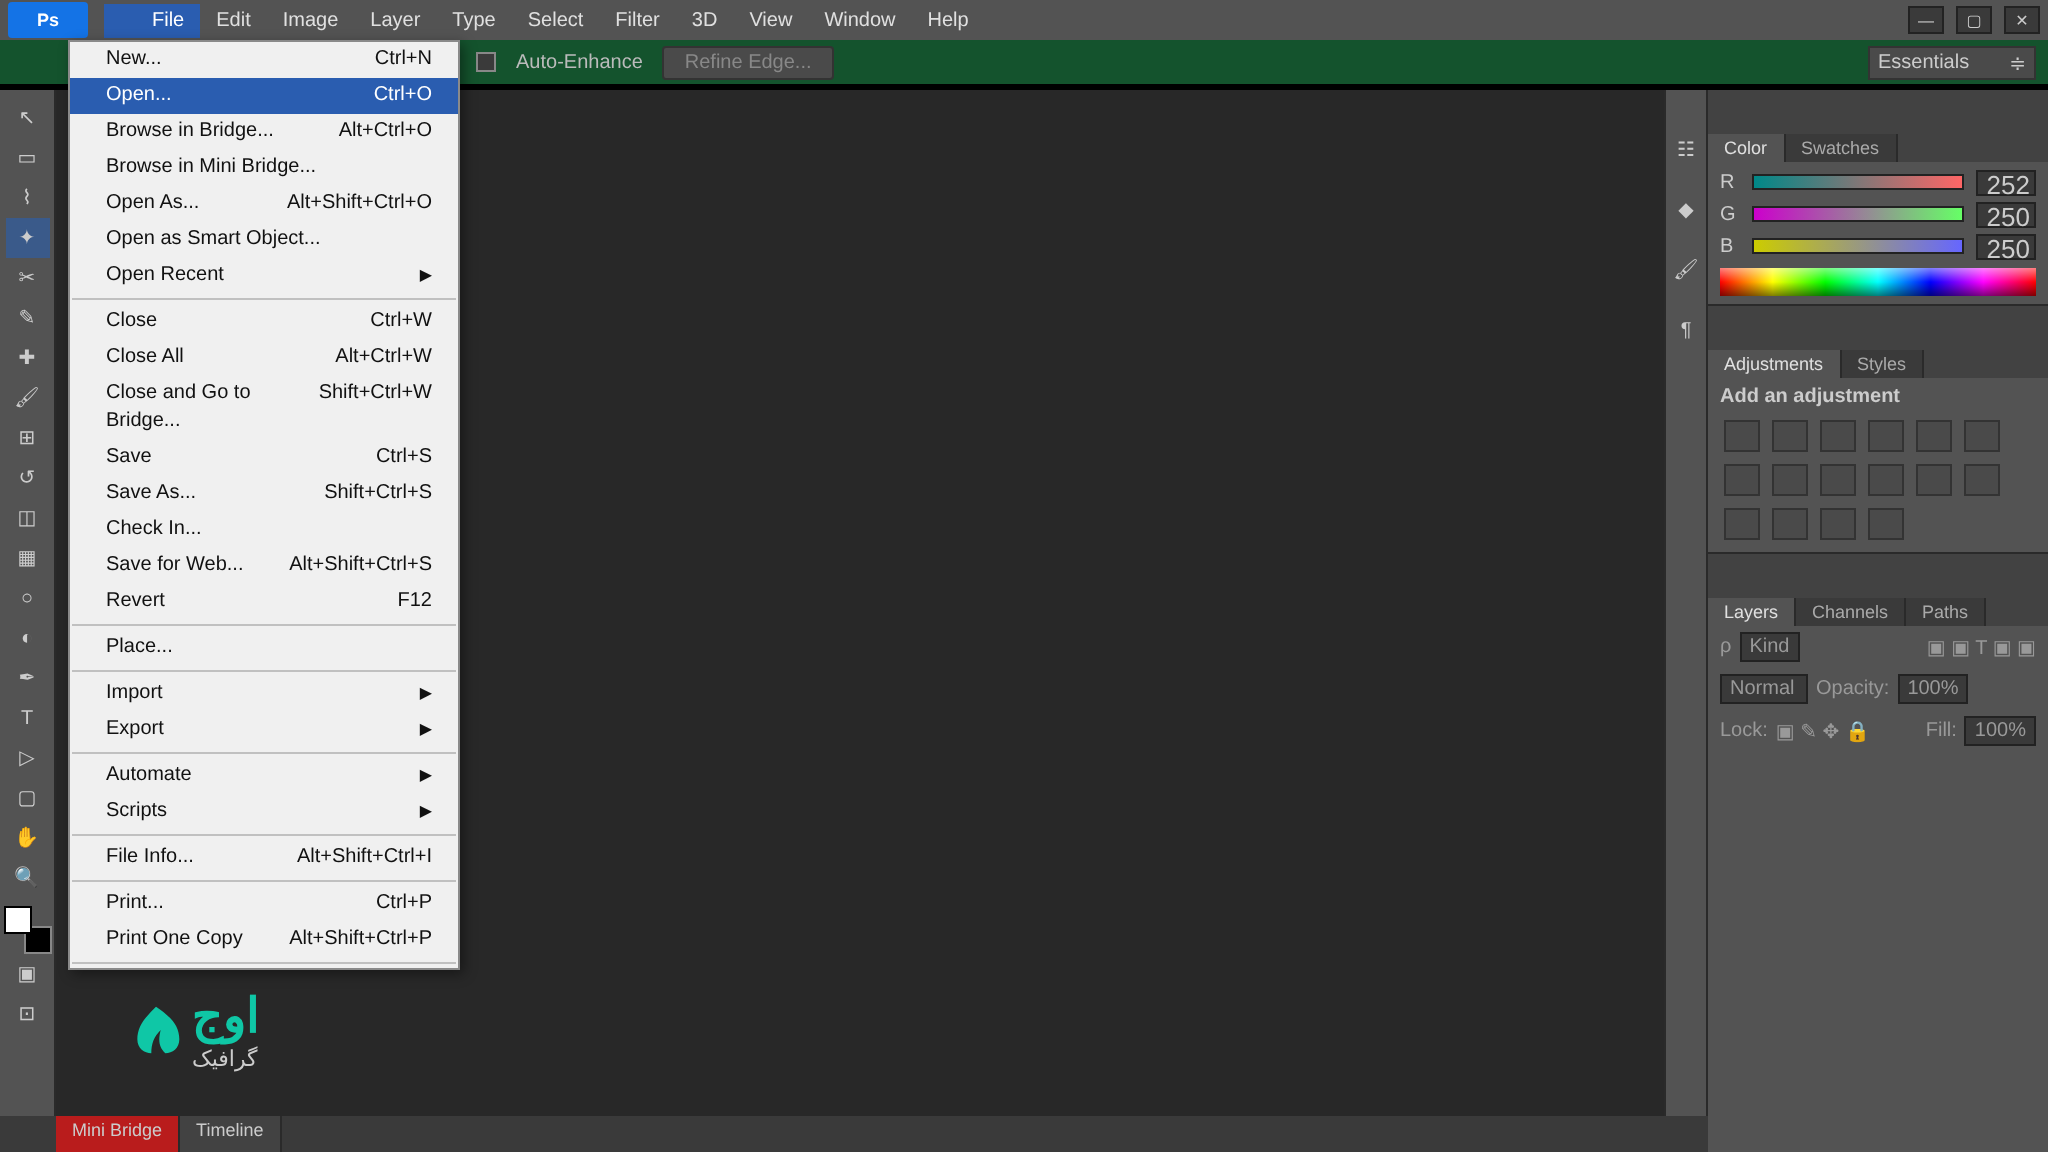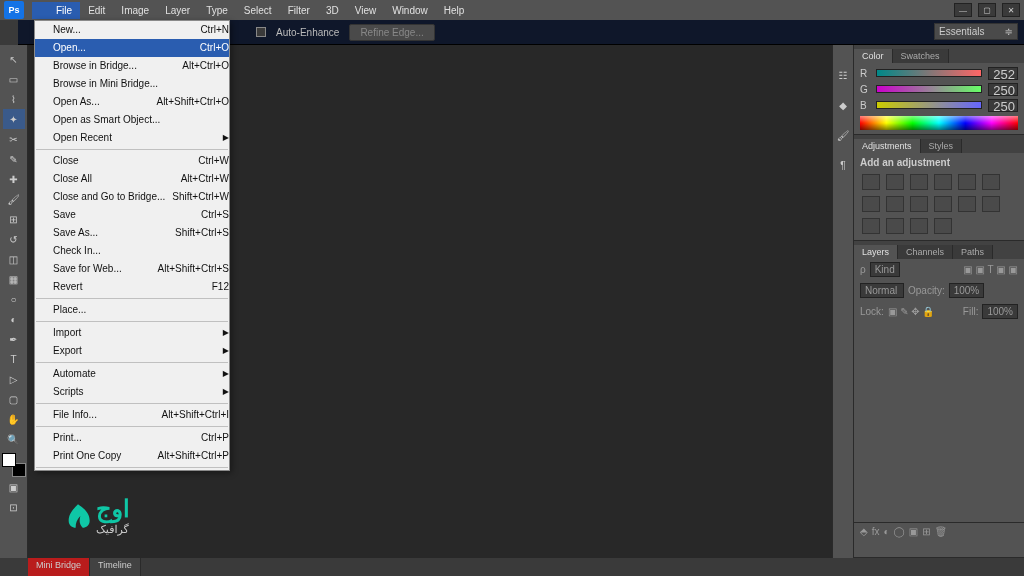--- a/index.html
+++ b/index.html
@@ -1,56 +1,56 @@
 <!DOCTYPE html>
 <html><head>
 <meta charset="utf-8">
 <style>
 * { margin: 0; padding: 0; box-sizing: border-box; font-family: Tahoma, Arial, sans-serif; font-size: 10px; user-select: none; }
 body { background: #3a3a3a; width: 1024px; height: 576px; overflow: hidden; position: relative; }
 .titlebar { height: 20px; background: #535353; display: flex; align-items: center; padding: 0 4px; position: relative; }
-.ps-logo { width: 20px; height: 18px; background: #1473e6; color: #fff; font-weight: bold; font-size: 9px; display: flex; align-items: center; justify-content: center; border-radius: 2px; margin-right: 8px; }
+.ps-logo { width: 40px; height: 18px; background: #1473e6; color: #fff; font-weight: bold; font-size: 9px; display: flex; align-items: center; justify-content: center; border-radius: 2px; margin-right: 8px; }
 .menubar { display: flex; gap: 0; }
 .menu-item { padding: 3px 8px; color: #e0e0e0; cursor: pointer; }
 .menu-item.active { background: #2a5db0; color: #fff; padding-left: 24px; }
 .window-controls { position: absolute; right: 4px; display: flex; gap: 6px; }
 .win-btn { width: 18px; height: 14px; background: #3a3a3a; border: 1px solid #222; display: flex; align-items: center; justify-content: center; color: #ccc; font-size: 8px; }
-.optionsbar { height: 25px; background: #0f172a; border-bottom: 1px solid #000000; display: flex; align-items: center; padding: 0 8px; gap: 10px; color: #bbb; position: relative; margin-left: 18px; }
+.optionsbar { height: 25px; background: #14532d; border-bottom: 3px solid #000000; display: flex; align-items: center; padding: 0 8px; gap: 10px; color: #bbb; position: relative; }
 .opt-checkbox { width: 10px; height: 10px; border: 1px solid #888; background: #3a3a3a; display: inline-block; }
 .opt-btn { padding: 2px 10px; background: #4a4a4a; border: 1px solid #333; color: #888; border-radius: 2px; }
 .workspace-select { position: absolute; right: 6px; top: 3px; width: 84px; height: 17px; background: #4a4a4a; border: 1px solid #333; color: #ccc; padding: 0 4px; display: flex; align-items: center; justify-content: space-between; font-size: 9px; }
 .main { display: flex; height: calc(100% - 63px); }
 .toolbox { width: 28px; background: #535353; border-right: 1px solid #2a2a2a; display: flex; flex-direction: column; align-items: center; padding-top: 4px; gap: 0; }
 .tool { width: 22px; height: 20px; color: #ccc; display: flex; align-items: center; justify-content: center; cursor: pointer; }
 .tool.active { background: #3a5a8a; }
 .fg-bg { width: 24px; height: 24px; position: relative; margin-top: 4px; }
 .fg-bg .fg { width: 14px; height: 14px; background: #fff; border: 1px solid #000; position: absolute; top: 0; left: 0; }
 .fg-bg .bg { width: 14px; height: 14px; background: #000; border: 1px solid #888; position: absolute; bottom: 0; right: 0; }
 .canvas { flex: 1; background: #282828; position: relative; }
 .right { width: 170px; background: #535353; display: flex; flex-direction: column; }
 .panel { border-bottom: 1px solid #2a2a2a; }
-.panel-tabs { display: flex; background: #424242; height: 18px; align-items: flex-end; }
+.panel-tabs { display: flex; background: #424242; height: 36px; align-items: flex-end; }
 .tab { padding: 2px 8px; color: #aaa; background: #3a3a3a; font-size: 9px; border-right: 1px solid #2a2a2a; }
 .tab.active { background: #535353; color: #e0e0e0; }
 .panel-body { padding: 4px 6px; }
 .color-row { display: flex; align-items: center; gap: 6px; margin-bottom: 3px; }
 .color-label { color: #ccc; width: 10px; }
 .slider { flex: 1; height: 10px; position: relative; }
 .slider-track { height: 8px; border: 1px solid #222; }
 .slider-val { width: 30px; background: #3a3a3a; border: 1px solid #222; color: #ccc; text-align: right; padding: 0 2px; font-size: 13px; height: 13px; line-height: 13px; }
 .spectrum { height: 14px; margin-top: 4px; background: linear-gradient(to right, red, yellow, lime, cyan, blue, magenta, red); position: relative; }
 .spectrum::after { content: ''; position: absolute; inset: 0; background: linear-gradient(to bottom, rgba(255,255,255,0.5), transparent 50%, rgba(0,0,0,0.5)); }
 .adj-title { color: #ccc; font-weight: bold; padding: 4px 6px; }
 .adj-icons { display: flex; flex-wrap: wrap; gap: 6px; padding: 2px 8px 6px; }
 .adj-icon { width: 18px; height: 16px; background: #4a4a4a; border: 1px solid #333; }
 .layers-body { height: 200px; background: #535353; }
 .layers-head { display: flex; align-items: center; gap: 4px; padding: 3px 6px; color: #999; font-size: 9px; flex-wrap: wrap; }
 .dropdown-mini { background: #3a3a3a; border: 1px solid #222; padding: 1px 4px; height: 15px; display: flex; align-items: center; color: #999; }
 .file-menu { position: absolute; top: 20px; left: 34px; width: 196px; background: #f0f0f0; border: 1px solid #8a8a8a; box-shadow: 2px 2px 6px rgba(0,0,0,0.4); z-index: 100; }
-.fm-item { display: flex; justify-content: space-between; padding: 2px 0 2px 18px; color: #111; cursor: pointer; font-size: 10px; line-height: 14px; }
+.fm-item { display: flex; justify-content: space-between; padding: 2px 13px 2px 18px; color: #111; cursor: pointer; font-size: 10px; line-height: 14px; }
 .fm-item.highlight { background: #2a5db0; color: #fff; }
 .fm-sep { height: 1px; background: #c0c0c0; margin: 2px 1px; }
 .fm-arrow { font-size: 8px; }
 .ribbon { width: 22px; background: #535353; border-left: 1px solid #2a2a2a; border-right: 1px solid #2a2a2a; display: flex; flex-direction: column; align-items: center; padding-top: 20px; gap: 10px; }
 .bottom-tabs { position: absolute; bottom: 0; left: 28px; height: 18px; display: flex; background: #424242; }
 .btab { padding: 2px 8px; color: #ccc; font-size: 9px; background: #b91c1c; border-right: 1px solid #2a2a2a; }
 .watermark { position: absolute; bottom: 22px; left: 36px; color: #0fc7a6; font-size: 16px; display: flex; align-items: center; gap: 4px; }
 .watermark-leaf { width: 28px; height: 28px; }
 </style>
 </head>

